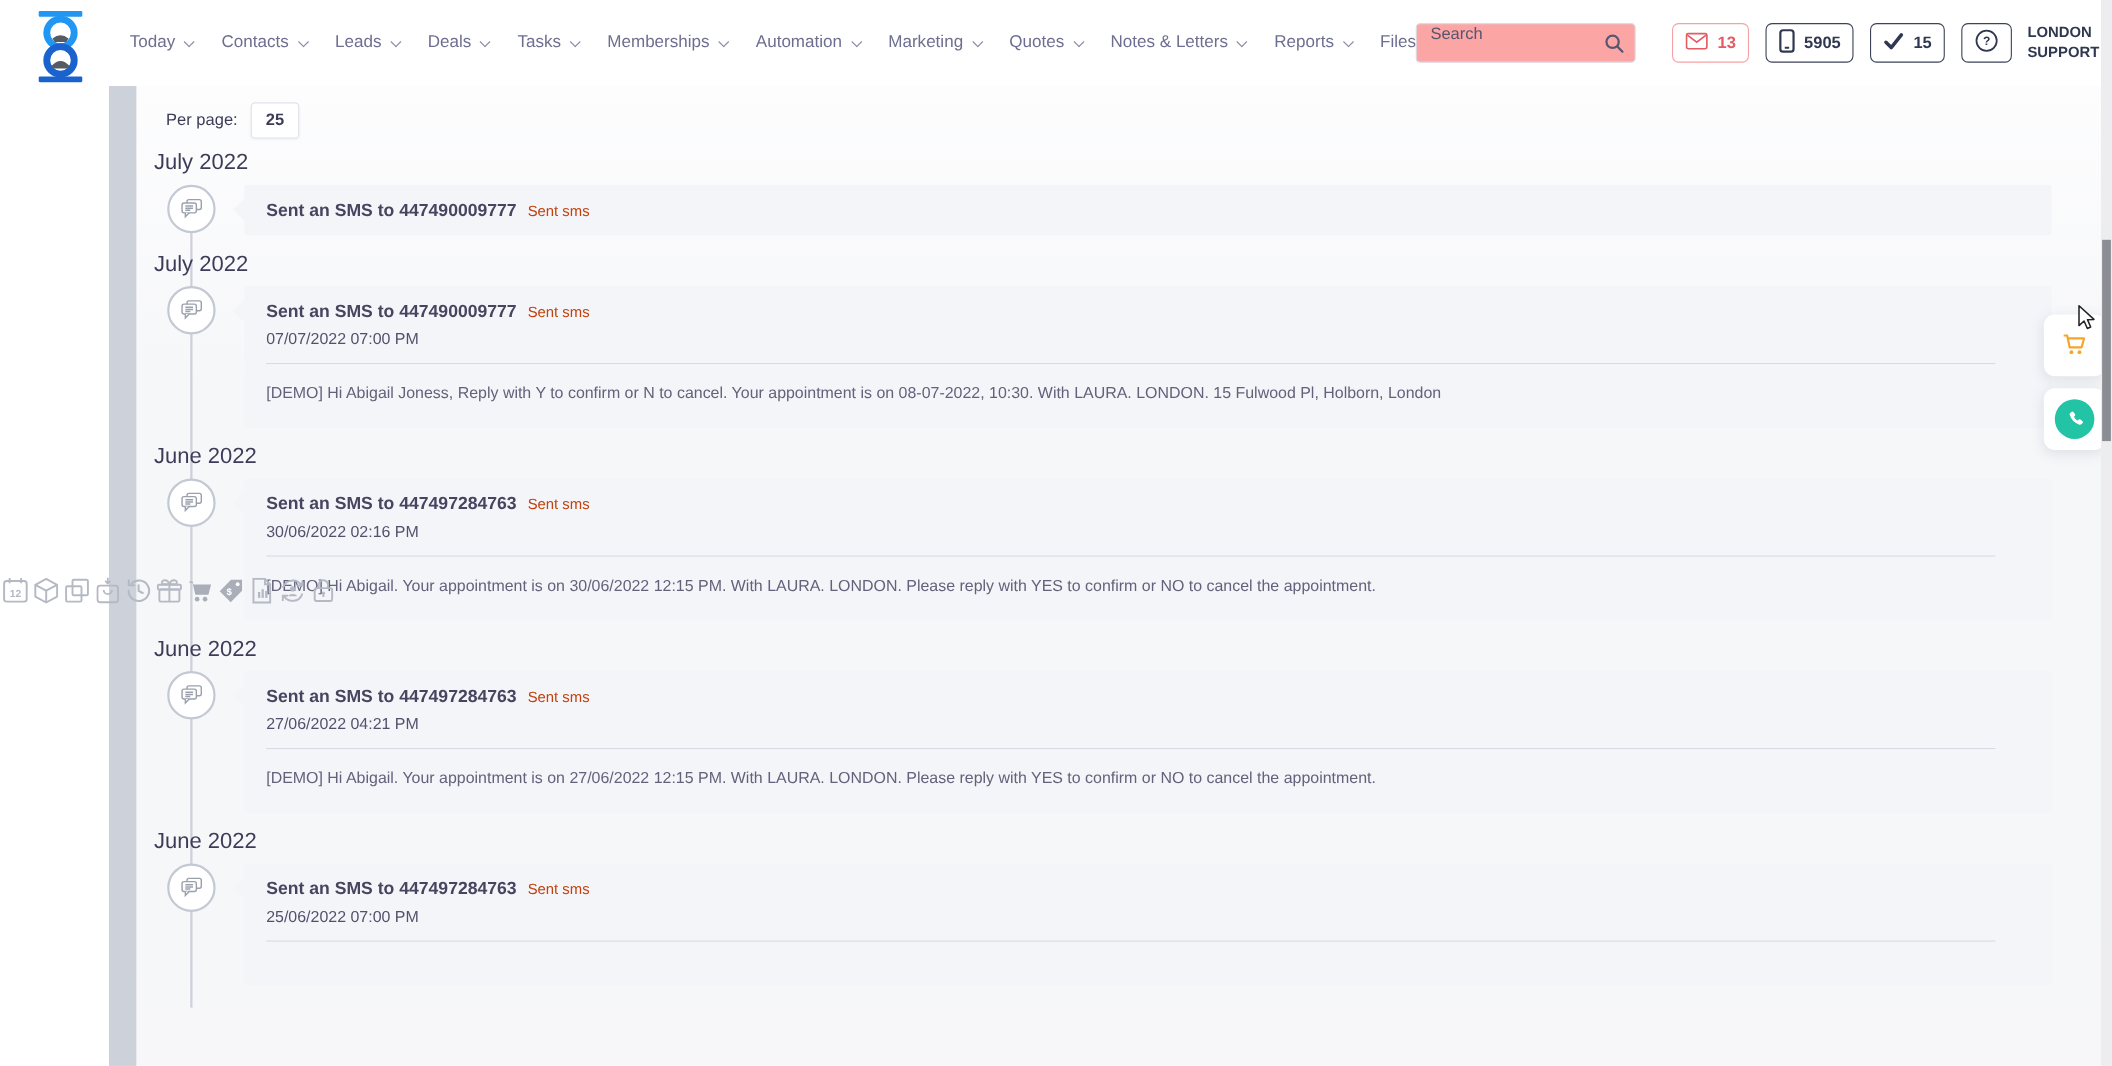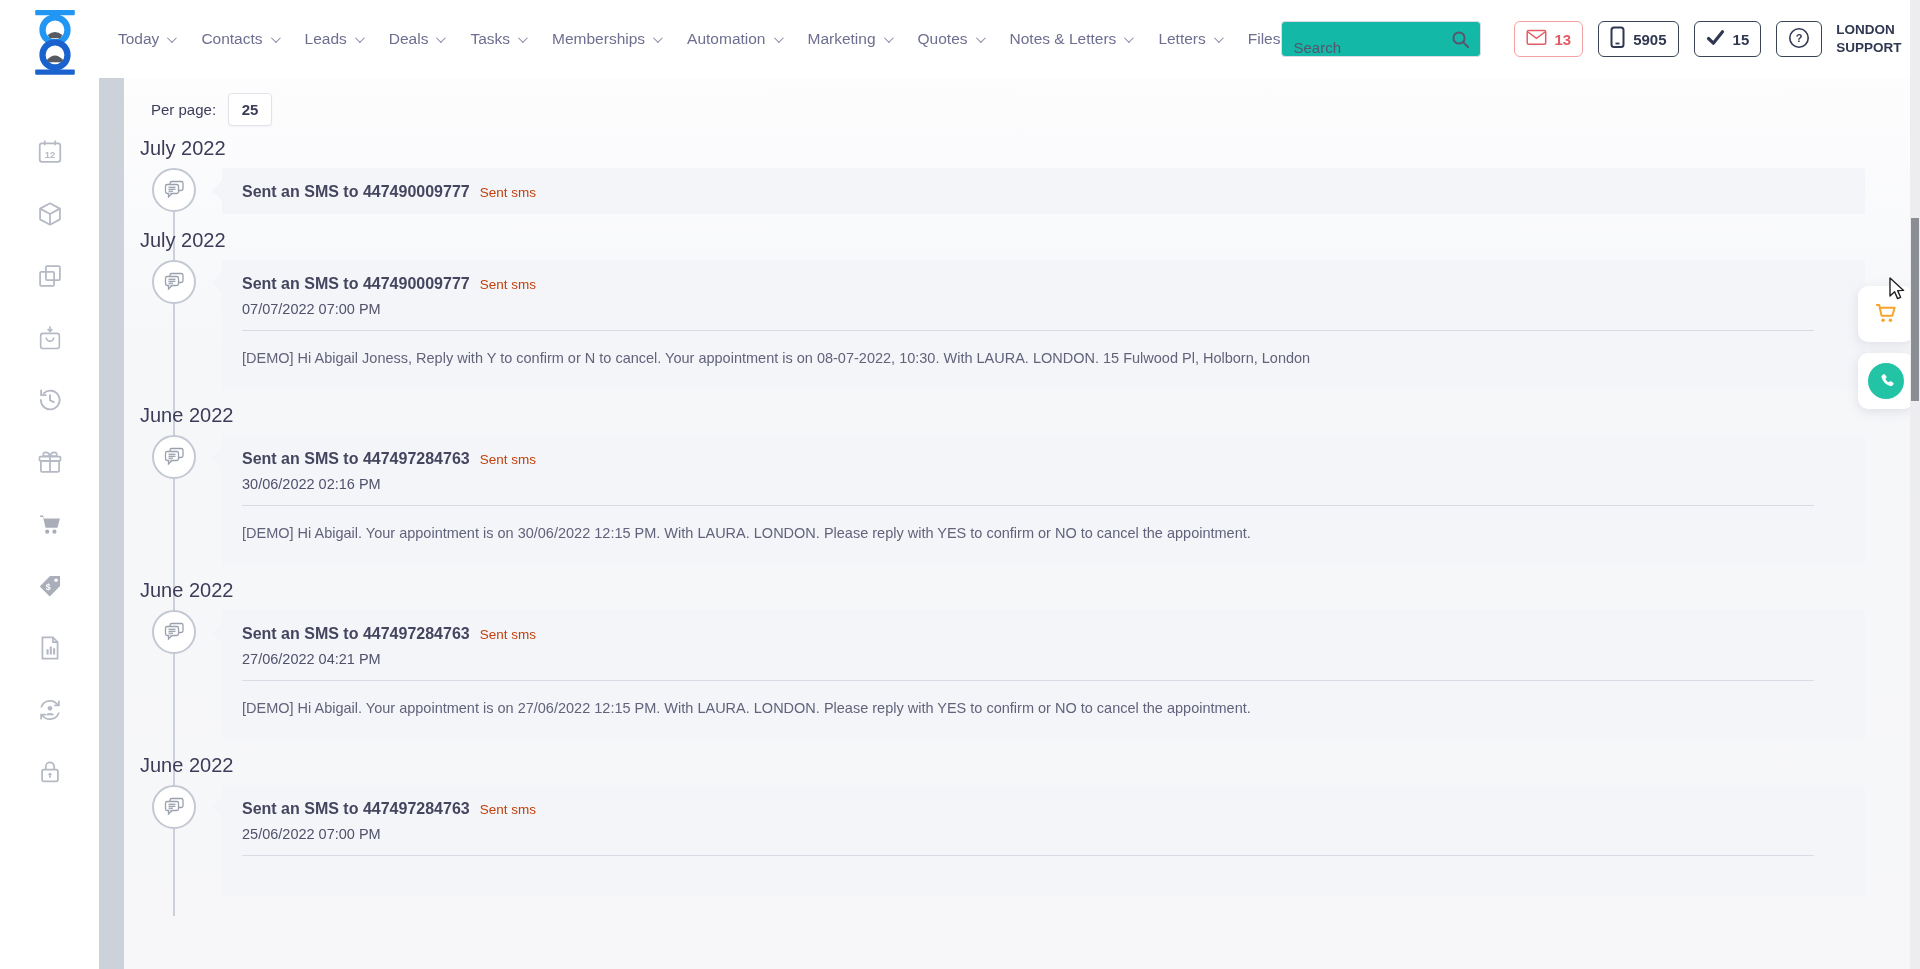--- a/index.html
+++ b/index.html
@@ -7,34 +7,34 @@
   body { font-family:"Liberation Sans","DejaVu Sans",sans-serif; background:#fff; color:#3c3c59; }
   #app { position:relative; width:1920px; height:969px; overflow:hidden; }
 
   
   .hdr { position:absolute; top:0; left:0; right:0; height:78px; background:#fff; display:flex; align-items:center; z-index:5; }
   .logo { width:50px; height:62px; margin-left:30px; flex:0 0 auto; }
   .nav { display:flex; gap:27px; margin-left:38px; color:#6e6e90; font-size:15.5px; white-space:nowrap; }
   .nav-item { display:flex; align-items:center; gap:8px; cursor:pointer; }
   .chev { width:7px; height:7px; border-right:1.6px solid #8a8aa5; border-bottom:1.6px solid #8a8aa5; transform:rotate(45deg) translateY(-2px); }
   .hdr-right { margin-left:auto; margin-right:24px; display:flex; align-items:center; }
-  .search-box { width:200px; height:36px; border:1px solid #dcdce6; border-radius:4px; display:flex; align-items:flex-end; background:#14b8a6; }
+  .search-box { width:200px; height:36px; border:1px solid #dcdce6; border-radius:4px; display:flex; align-items:flex-start; background:#fca5a5; }
   .search-box input { flex:1; border:0; outline:0; padding:0 12px; font-size:15px; color:#44445e; font-family:inherit; background:transparent; min-width:0; }
   .search-box input::placeholder { color:#55556e; }
   .search-btn { width:38px; height:100%; display:flex; align-items:center; justify-content:center; cursor:pointer; }
   .badges { display:flex; align-items:center; gap:15px; margin-left:33px; }
   .badge { height:36px; border-radius:6px; display:flex; align-items:center; gap:8px; padding:0 11px; font-size:15px; font-weight:bold; cursor:pointer; background:#fff; }
   .badge.red  { border:1.5px solid #f5a2a6; color:#e25c64;align-items:center; }
   .badge.dark { border:1.5px solid #3b4357; color:#2f3850; }
   .profile { display:flex; align-items:center; margin-left:14px; cursor:pointer; }
   .profile-name { font-size:13.5px; font-weight:bold; color:#2f3850; line-height:1.3; margin-right:10px; }
   .avatar { width:44px; height:44px; border-radius:50%; background:#374357; overflow:hidden; flex:0 0 auto; }
 
   
-  .sidebar { position:absolute; left:0; top:78px; bottom:0; width:99px; background:#fff; padding-top:60px; display:flex; flex-direction:column; align-items:center; z-index:4; }
+  .sidebar { position:absolute; left:0; top:78px; bottom:0; width:99px; background:#fff; padding-top:60px; display:flex; flex-direction:row; align-items:center; z-index:4; }
   .side-ic { width:28px; height:28px; margin-bottom:34px; color:#b4b9c4; cursor:pointer; flex:0 0 auto; }
   .side-ic svg { width:28px; height:28px; display:block; }
   .gutter { position:absolute; left:99px; top:78px; bottom:0; width:25px; background:#cdd1da; z-index:3; }
 
   
   .main { position:absolute; left:124px; top:78px; right:0; bottom:0; background:linear-gradient(180deg,#fdfdfe 0%,#f6f7f9 30%,#f7f7fa 100%); padding-top:14px; overflow:hidden; }
   .per-page-row { display:flex; align-items:center; margin-left:27px; height:34px; margin-bottom:12px; }
   .per-page-label { font-size:15px; color:#3c3c59; margin-right:12px; }
   .per-page-box { min-width:44px; padding:7px 10px; background:#fff; border:1px solid #e0e3ea; border-radius:4px; font-size:15px; font-weight:bold; color:#3c3c59; text-align:center; cursor:pointer; box-shadow:0 1px 2px rgba(60,60,90,.05); }
 
@@ -114,21 +114,21 @@
         </div>
       <div class="nav-item">
           <span>Quotes</span>
           <span class="chev"></span>
         </div>
       <div class="nav-item">
           <span>Notes &amp; Letters</span>
           <span class="chev"></span>
         </div>
       <div class="nav-item">
-          <span>Letters</span>
+          <span>Reports</span>
           <span class="chev"></span>
         </div>
       <div class="nav-item">
           <span>Files</span>
         </div>
     </div>
 
     <div class="hdr-right">
       <div class="search-box">
         <input type="text" placeholder="Search" style="">

